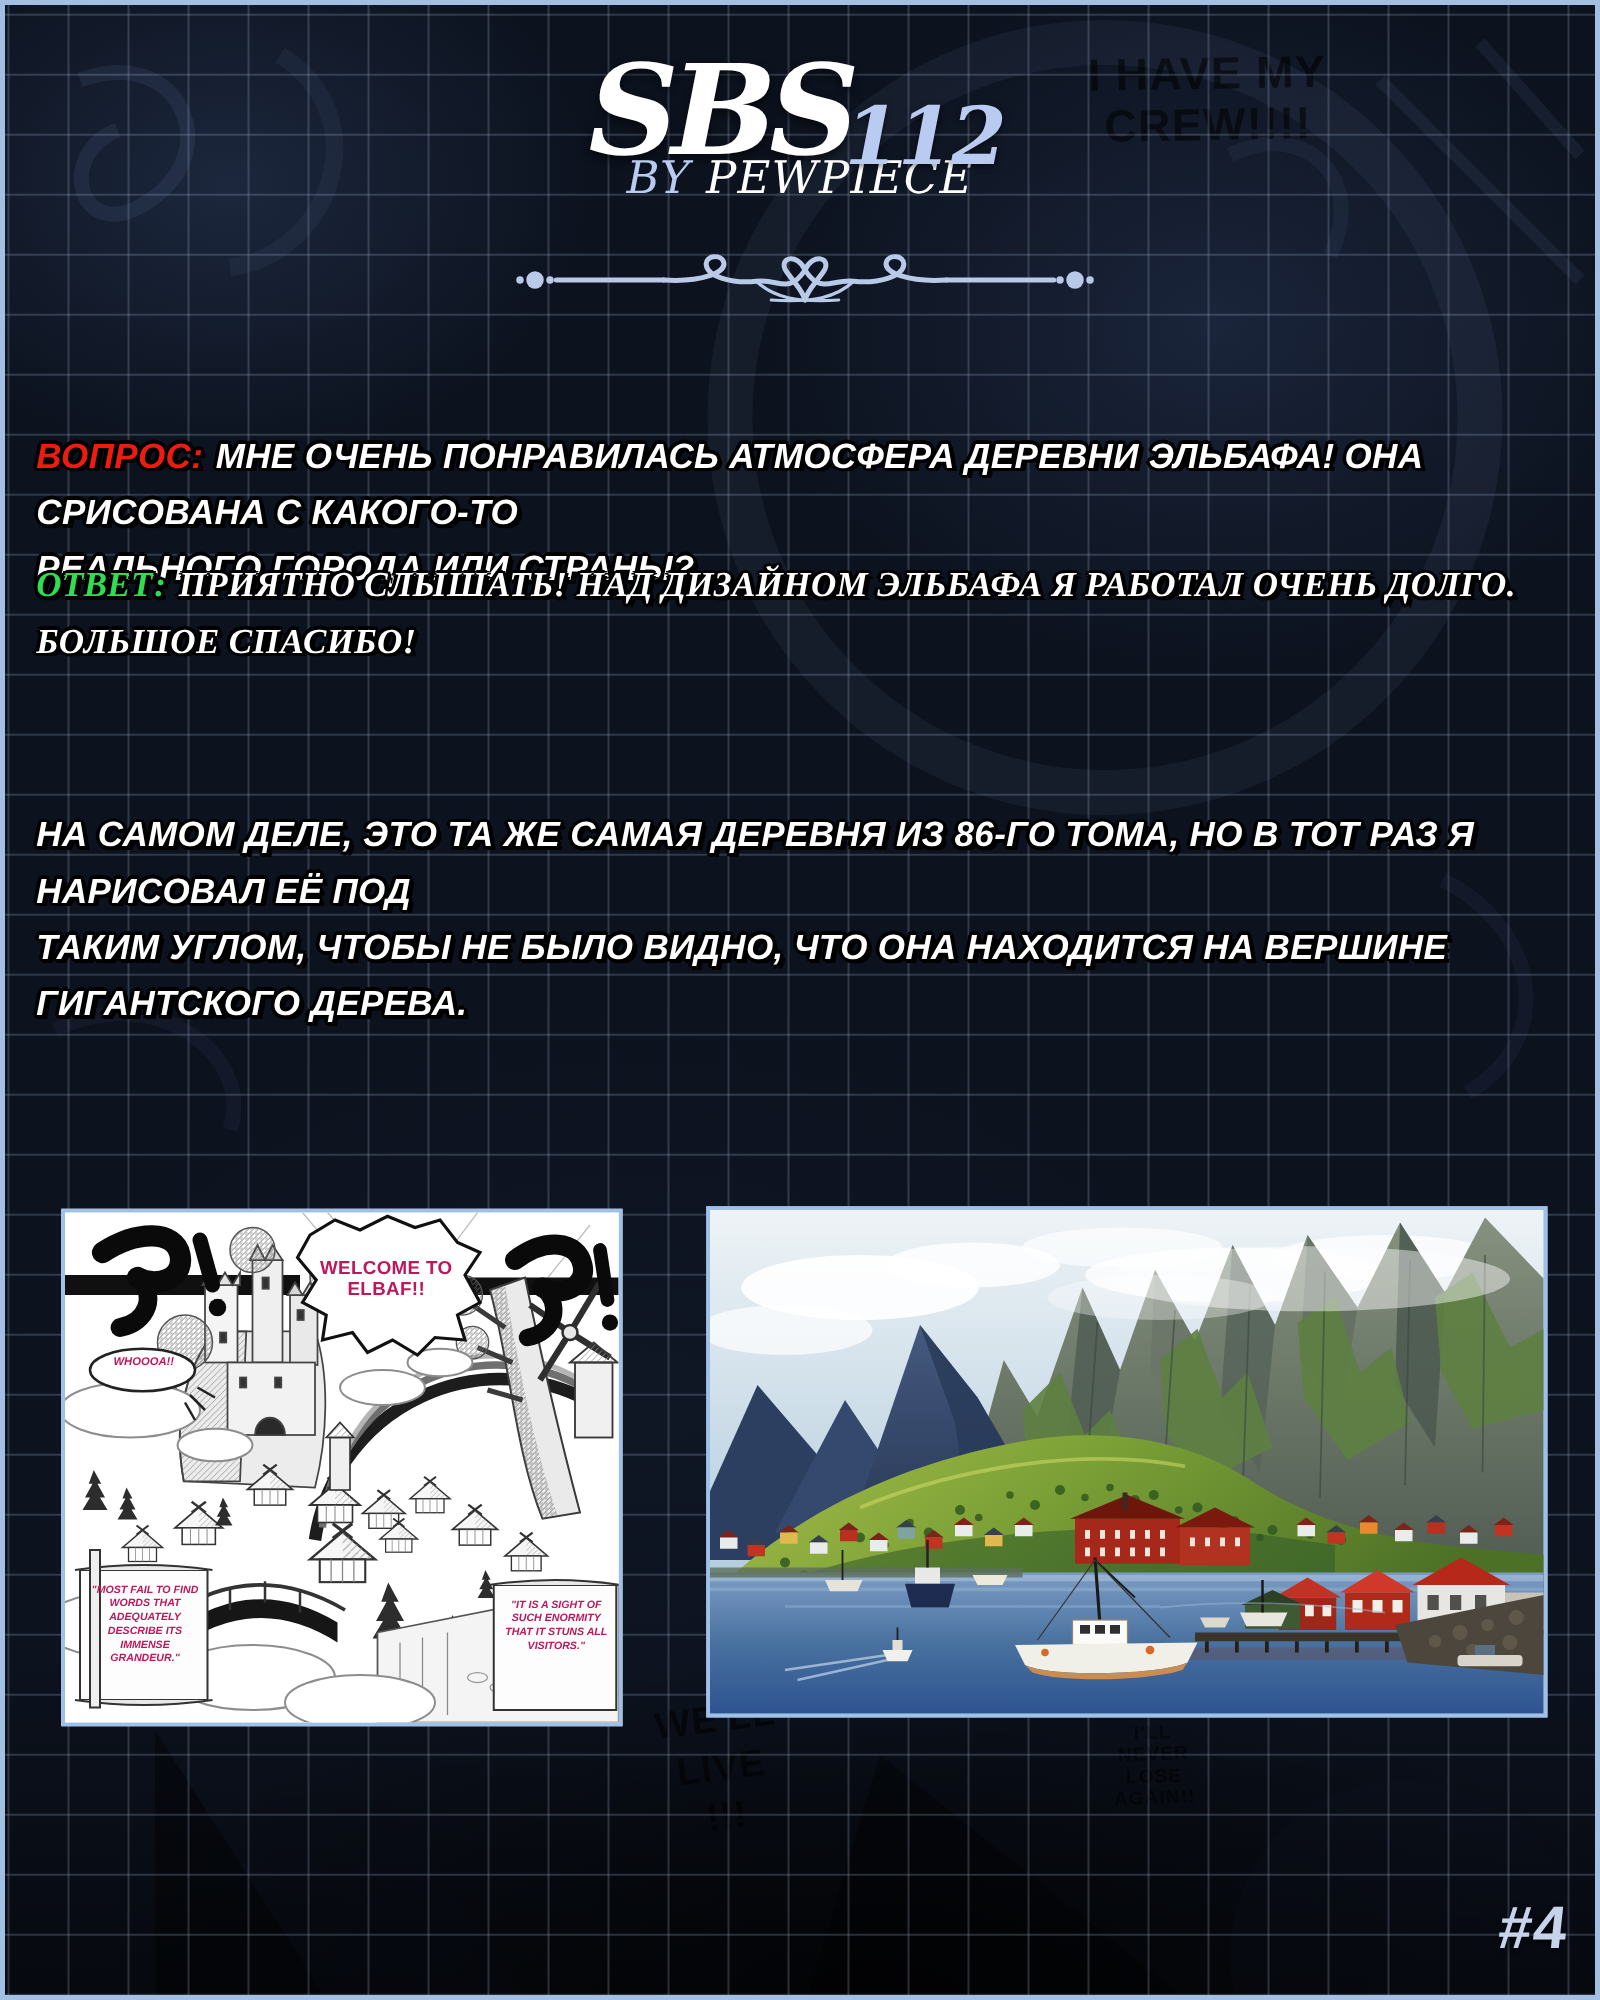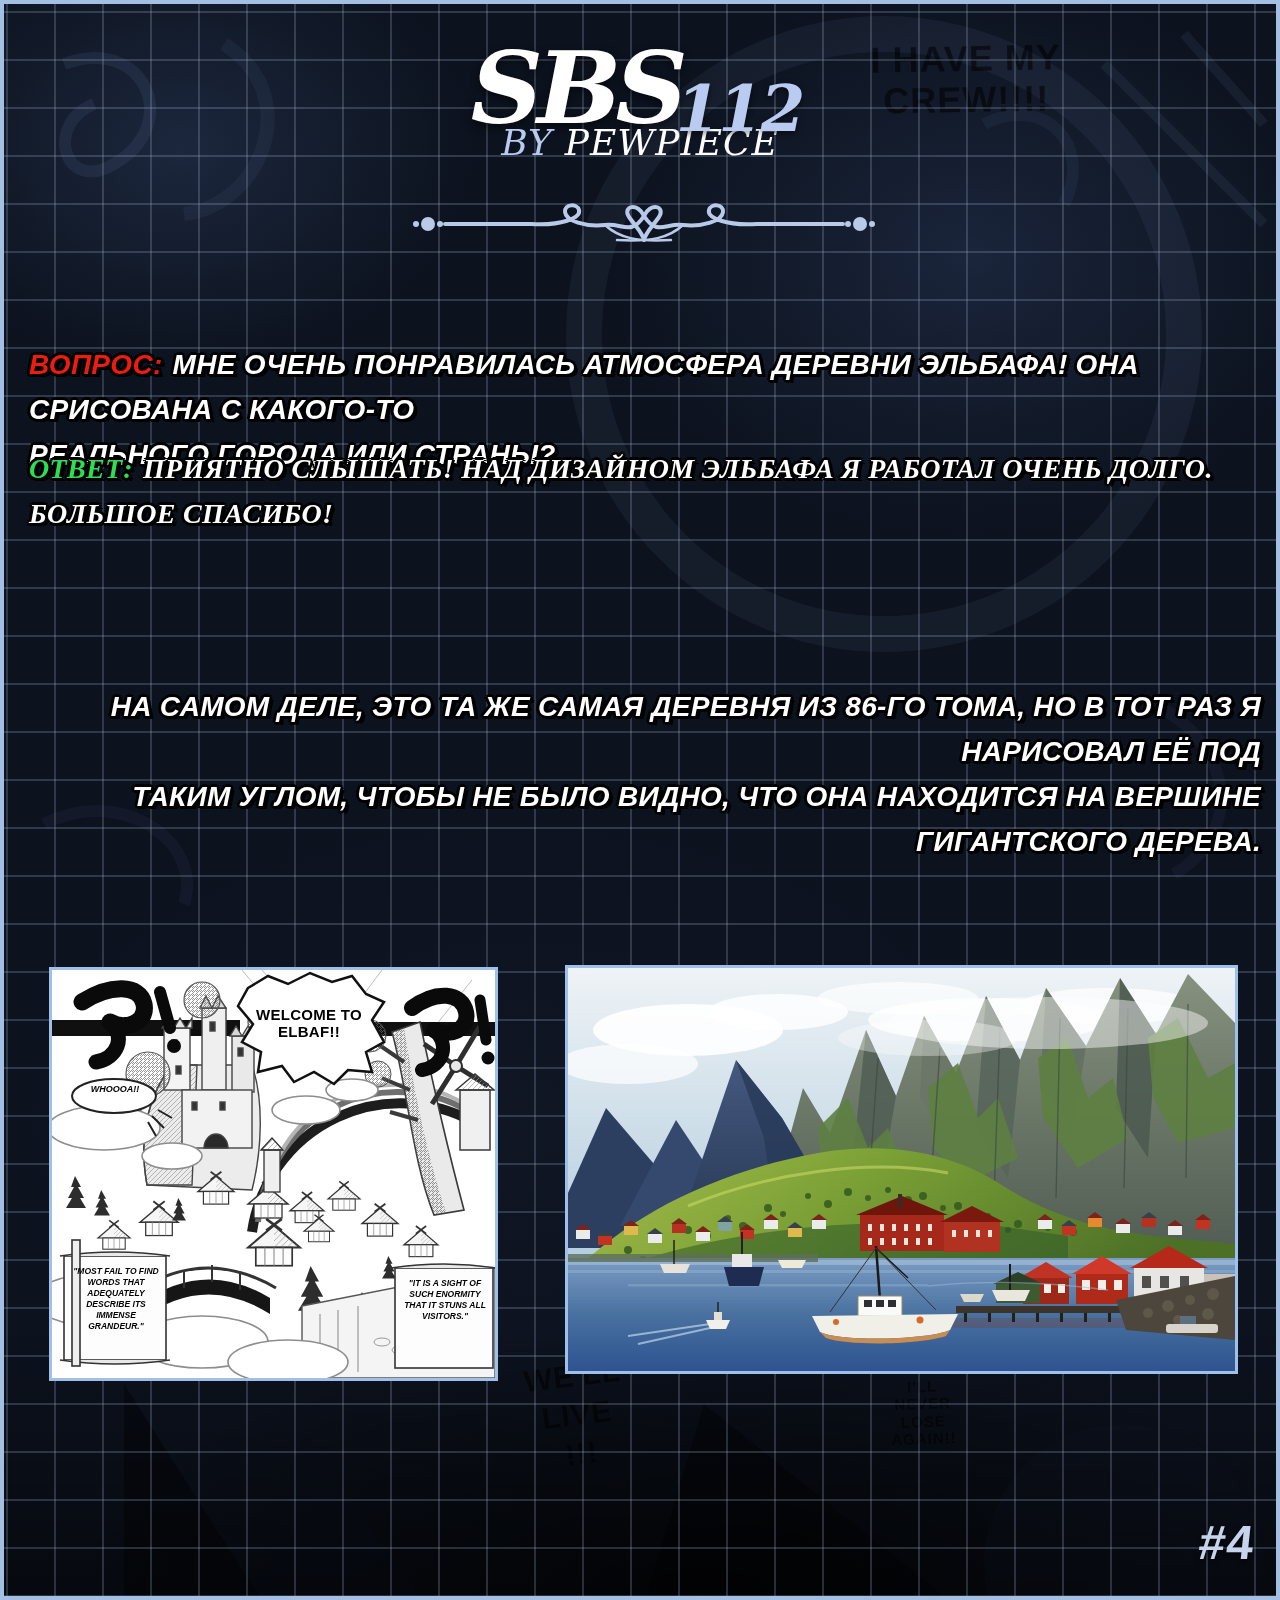--- a/index.html
+++ b/index.html
@@ -50,27 +50,27 @@
     font-weight:800;font-style:italic;font-size:28px;line-height:45px;
     color:#ffffff;letter-spacing:.3px;white-space:pre-line;
     text-shadow:3px 0 0 #000,-3px 0 0 #000,0 3px 0 #000,0 -3px 0 #000,
       2px 2px 0 #000,-2px 2px 0 #000,2px -2px 0 #000,-2px -2px 0 #000,4px 3px 0 #000;
   }
   .q-label{color:#ec1c10;padding-right:10px;}
   .a-label{color:#2fdd52;padding-right:10px;}
   .p-question{top:338px;}
   .p-answer1{top:442px;font-family:Liberation Serif, serif;}
   .p-answer2{top:550px;}
-  .p-answer3{top:680px;text-align:right;}
+  .p-answer3{top:641px;}
 
   
   .manga{position:absolute;left:45px;top:963px;width:443px;height:408px;z-index:4;
     border:3px solid #9fc0e8;background:#ffffff;overflow:hidden;}
   .manga svg{position:absolute;inset:0;}
-  .manga-text{position:absolute;color:#000000;font-weight:800;text-align:center;z-index:5;}
+  .manga-text{position:absolute;color:#be185d;font-weight:800;text-align:center;z-index:5;}
   .mt-bubble{left:196px;top:36px;width:122px;font-size:15px;line-height:17px;letter-spacing:.3px;}
   .mt-whoa{left:22px;top:114px;width:82px;font-size:9px;font-style:italic;}
   .mt-scroll{font-size:8.5px;line-height:11px;font-style:italic;font-weight:700;}
   .mt-scroll-l{left:16px;top:296px;width:96px;}
   .mt-scroll-r{left:347px;top:308px;width:92px;}
 
   .photo{position:absolute;left:561px;top:961px;width:667px;height:403px;z-index:4;
     border:3px solid #9fc0e8;overflow:hidden;background:#9fc3d8;}
 
   .page-num{position:absolute;right:22px;bottom:26px;z-index:5;

